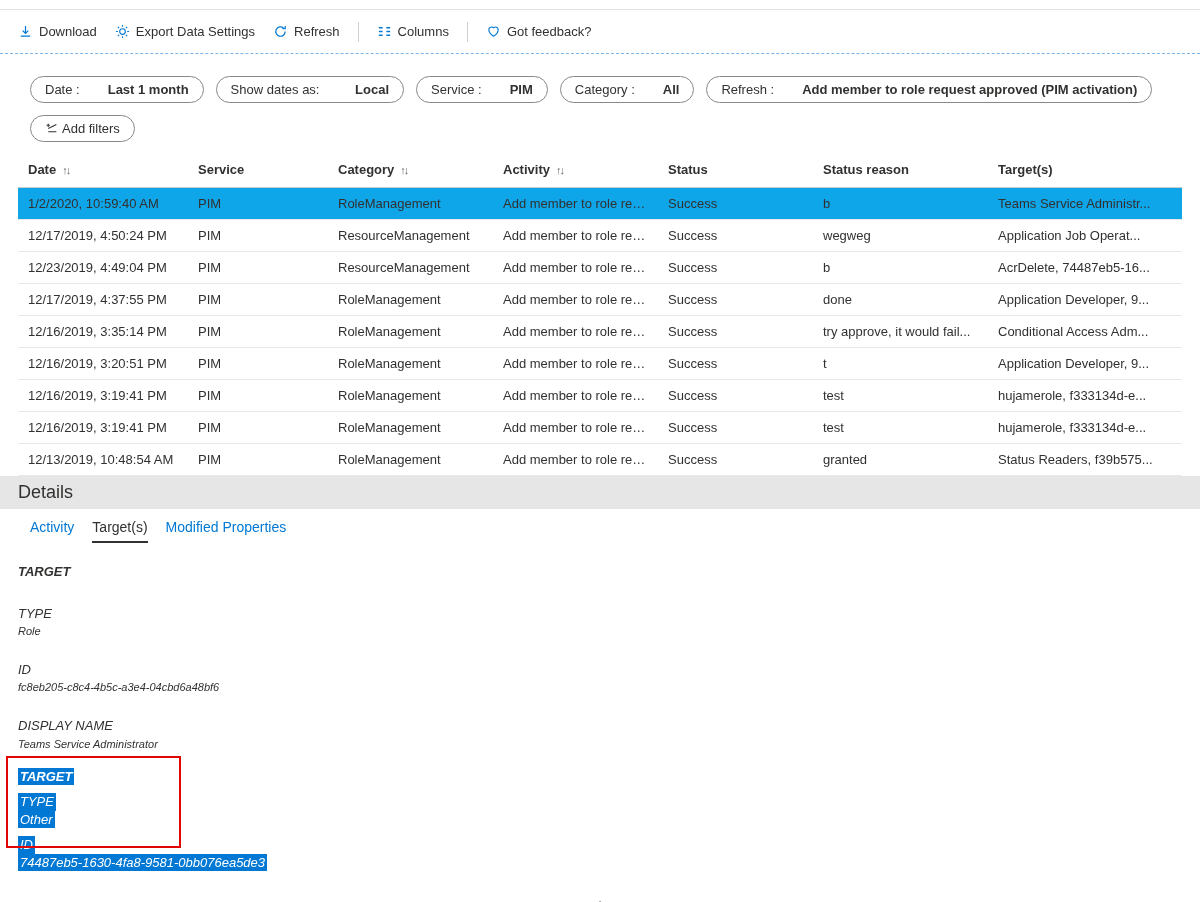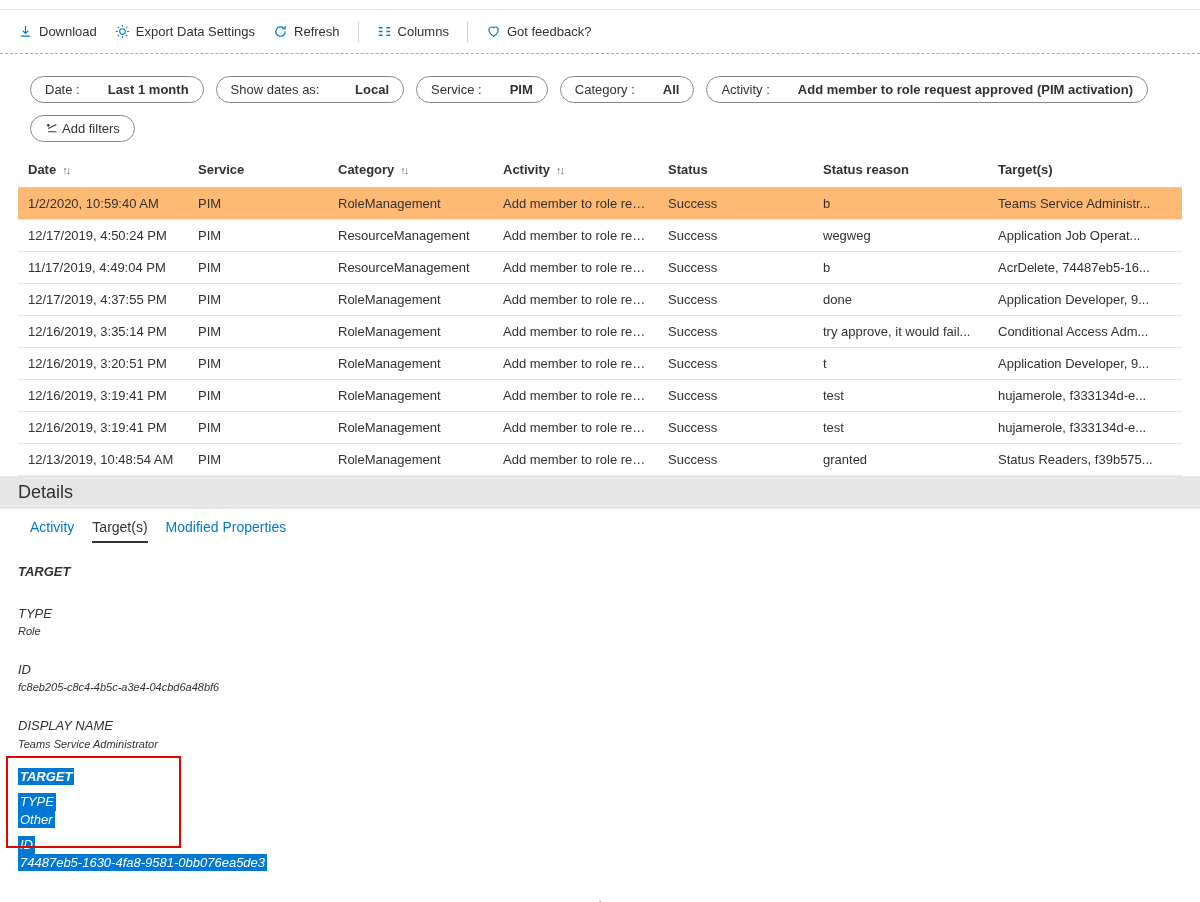--- a/index.html
+++ b/index.html
@@ -66,21 +66,21 @@
     white-space: nowrap;
   }
   table.data th .sorticon { color: #666; font-size: 11px; margin-left: 6px; letter-spacing: -2px; }
   table.data td {
     padding: 8px 10px;
     border-bottom: 1px solid #e8e8e8;
     white-space: nowrap;
     overflow: hidden;
     text-overflow: ellipsis;
   }
-  table.data tr.selected td { background: #fdba74; }
+  table.data tr.selected td { background: #0ea5e9; }
   .details-bar {
     background: #e6e6e6;
     padding: 6px 18px;
     font-size: 18px;
     color: #323130;
   }
   .tabs {
     display: flex;
     gap: 18px;
     padding: 6px 30px 0 30px;
@@ -179,21 +179,21 @@
   </span>
   <span class="pill">
     <span class="label">Service :</span>
     <span class="value">PIM</span>
   </span>
   <span class="pill">
     <span class="label">Category :</span>
     <span class="value">All</span>
   </span>
   <span class="pill">
-    <span class="label">Activity :</span>
+    <span class="label">Refresh :</span>
     <span class="value">Add member to role request approved (PIM activation)</span>
   </span>
   <span class="pill">
     <svg width="13" height="13" viewBox="0 0 16 16" fill="none" stroke="#323130" stroke-width="1.3">
         <path d="M4 2v4M2 4h4M4 8l10-5M4 12h10"></path>
       </svg>
     <span>Add filters</span>
   </span>
 </div>
 
@@ -232,21 +232,21 @@
         <tr>
           <td>12/17/2019, 4:50:24 PM</td>
           <td>PIM</td>
           <td>ResourceManagement</td>
           <td>Add member to role req...</td>
           <td>Success</td>
           <td>wegweg</td>
           <td>Application Job Operat...</td>
         </tr>
         <tr>
-          <td>11/17/2019, 4:49:04 PM</td>
+          <td>12/23/2019, 4:49:04 PM</td>
           <td>PIM</td>
           <td>ResourceManagement</td>
           <td>Add member to role req...</td>
           <td>Success</td>
           <td>b</td>
           <td>AcrDelete, 74487eb5-16...</td>
         </tr>
         <tr>
           <td>12/17/2019, 4:37:55 PM</td>
           <td>PIM</td>

